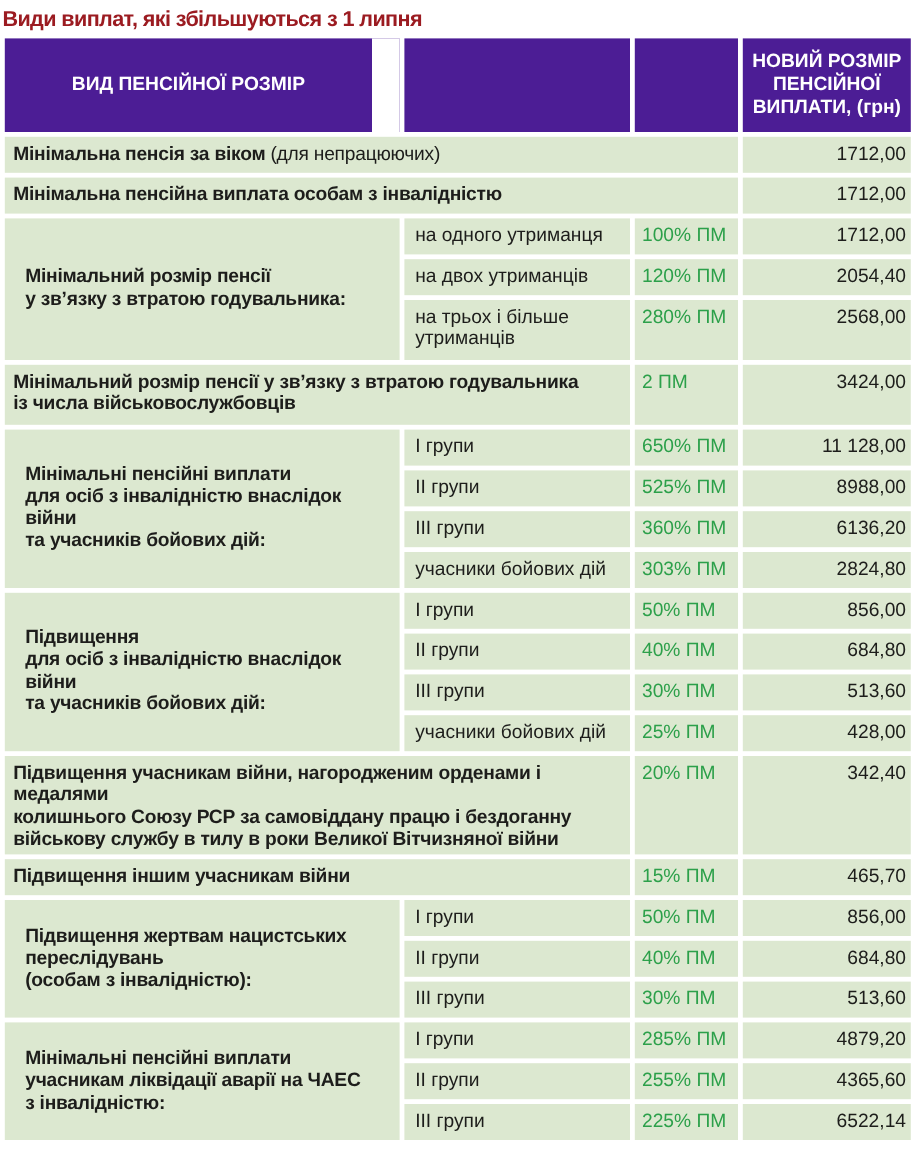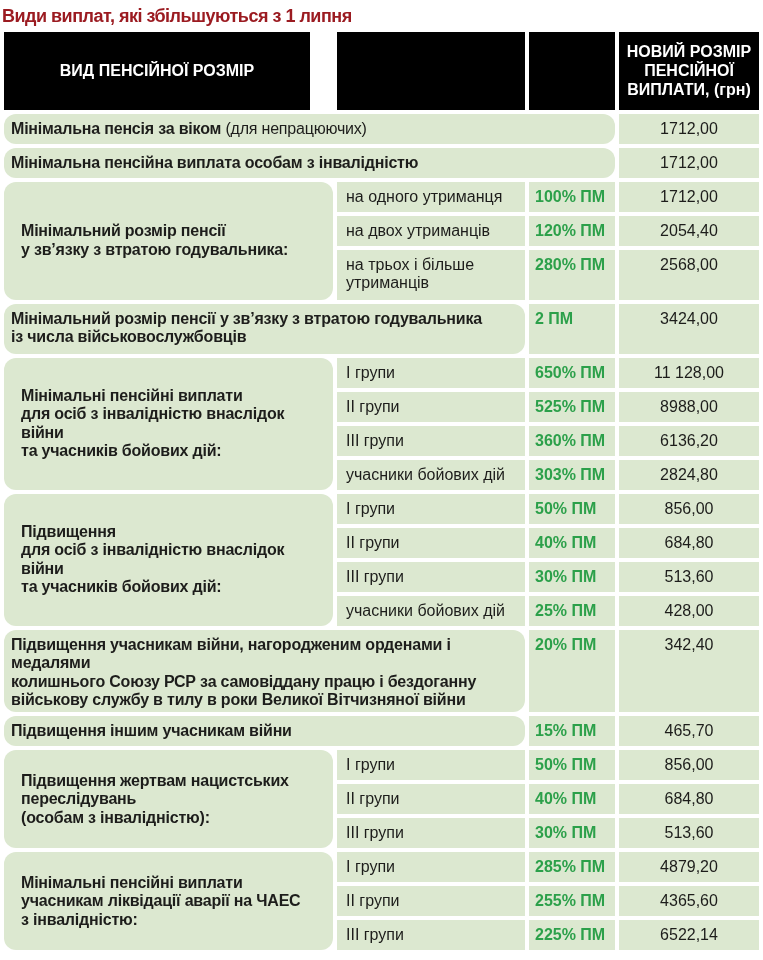--- a/index.html
+++ b/index.html
@@ -20,21 +20,21 @@
     line-height: 1.1;
   }
   table.pay-table {
     border-collapse: separate;
     border-spacing: 4px;
     table-layout: fixed;
     width: 763px;
   }
   th, td { box-sizing: border-box; }
   th {
-    background: #000000;
+    background: #4c1d95;
     color: #ffffff;
     font-weight: bold;
     font-size: 16px;
     height: 78px;
     text-align: center;
     vertical-align: middle;
     line-height: 1.2;
     white-space: pre-line;
     padding: 0 2px;
   }
@@ -44,26 +44,25 @@
     font-size: 16px;
     height: 30px;
     vertical-align: middle;
     line-height: 1.15;
   }
   .label-cell {
     font-weight: bold;
     padding: 3px 6px 3px 7px;
     white-space: pre-line;
     letter-spacing: -0.2px;
-    border-radius: 12px;
   }
   .label-cell .note { font-weight: normal; }
   .sub-cell { padding-left: 9px; padding-right: 4px; }
-  .pct-cell { color: #2ca04a; font-weight: bold; padding-left: 6px; }
-  .val-cell { text-align: center; padding: 0 4px; }
+  .pct-cell { color: #2ca04a; font-weight: normal; padding-left: 6px; }
+  .val-cell { text-align: right; padding: 0 4px; }
   tr.tall2 td { height: 50px; margin-top: 44px; }
   tr.tall3 td { height: 70px; }
   tr.tall2 td.sub-cell, tr.tall2 td.pct-cell, tr.tall2 td.val-cell,
   tr.tall3 td.pct-cell, tr.tall3 td.val-cell,
   tr.tall2 td.label-cell:not(.group-label), tr.tall3 td.label-cell:not(.group-label) {
     vertical-align: top;
     padding-top: 6px;
   }
   .group-label { vertical-align: middle; padding-left: 17px; }
 </style>

